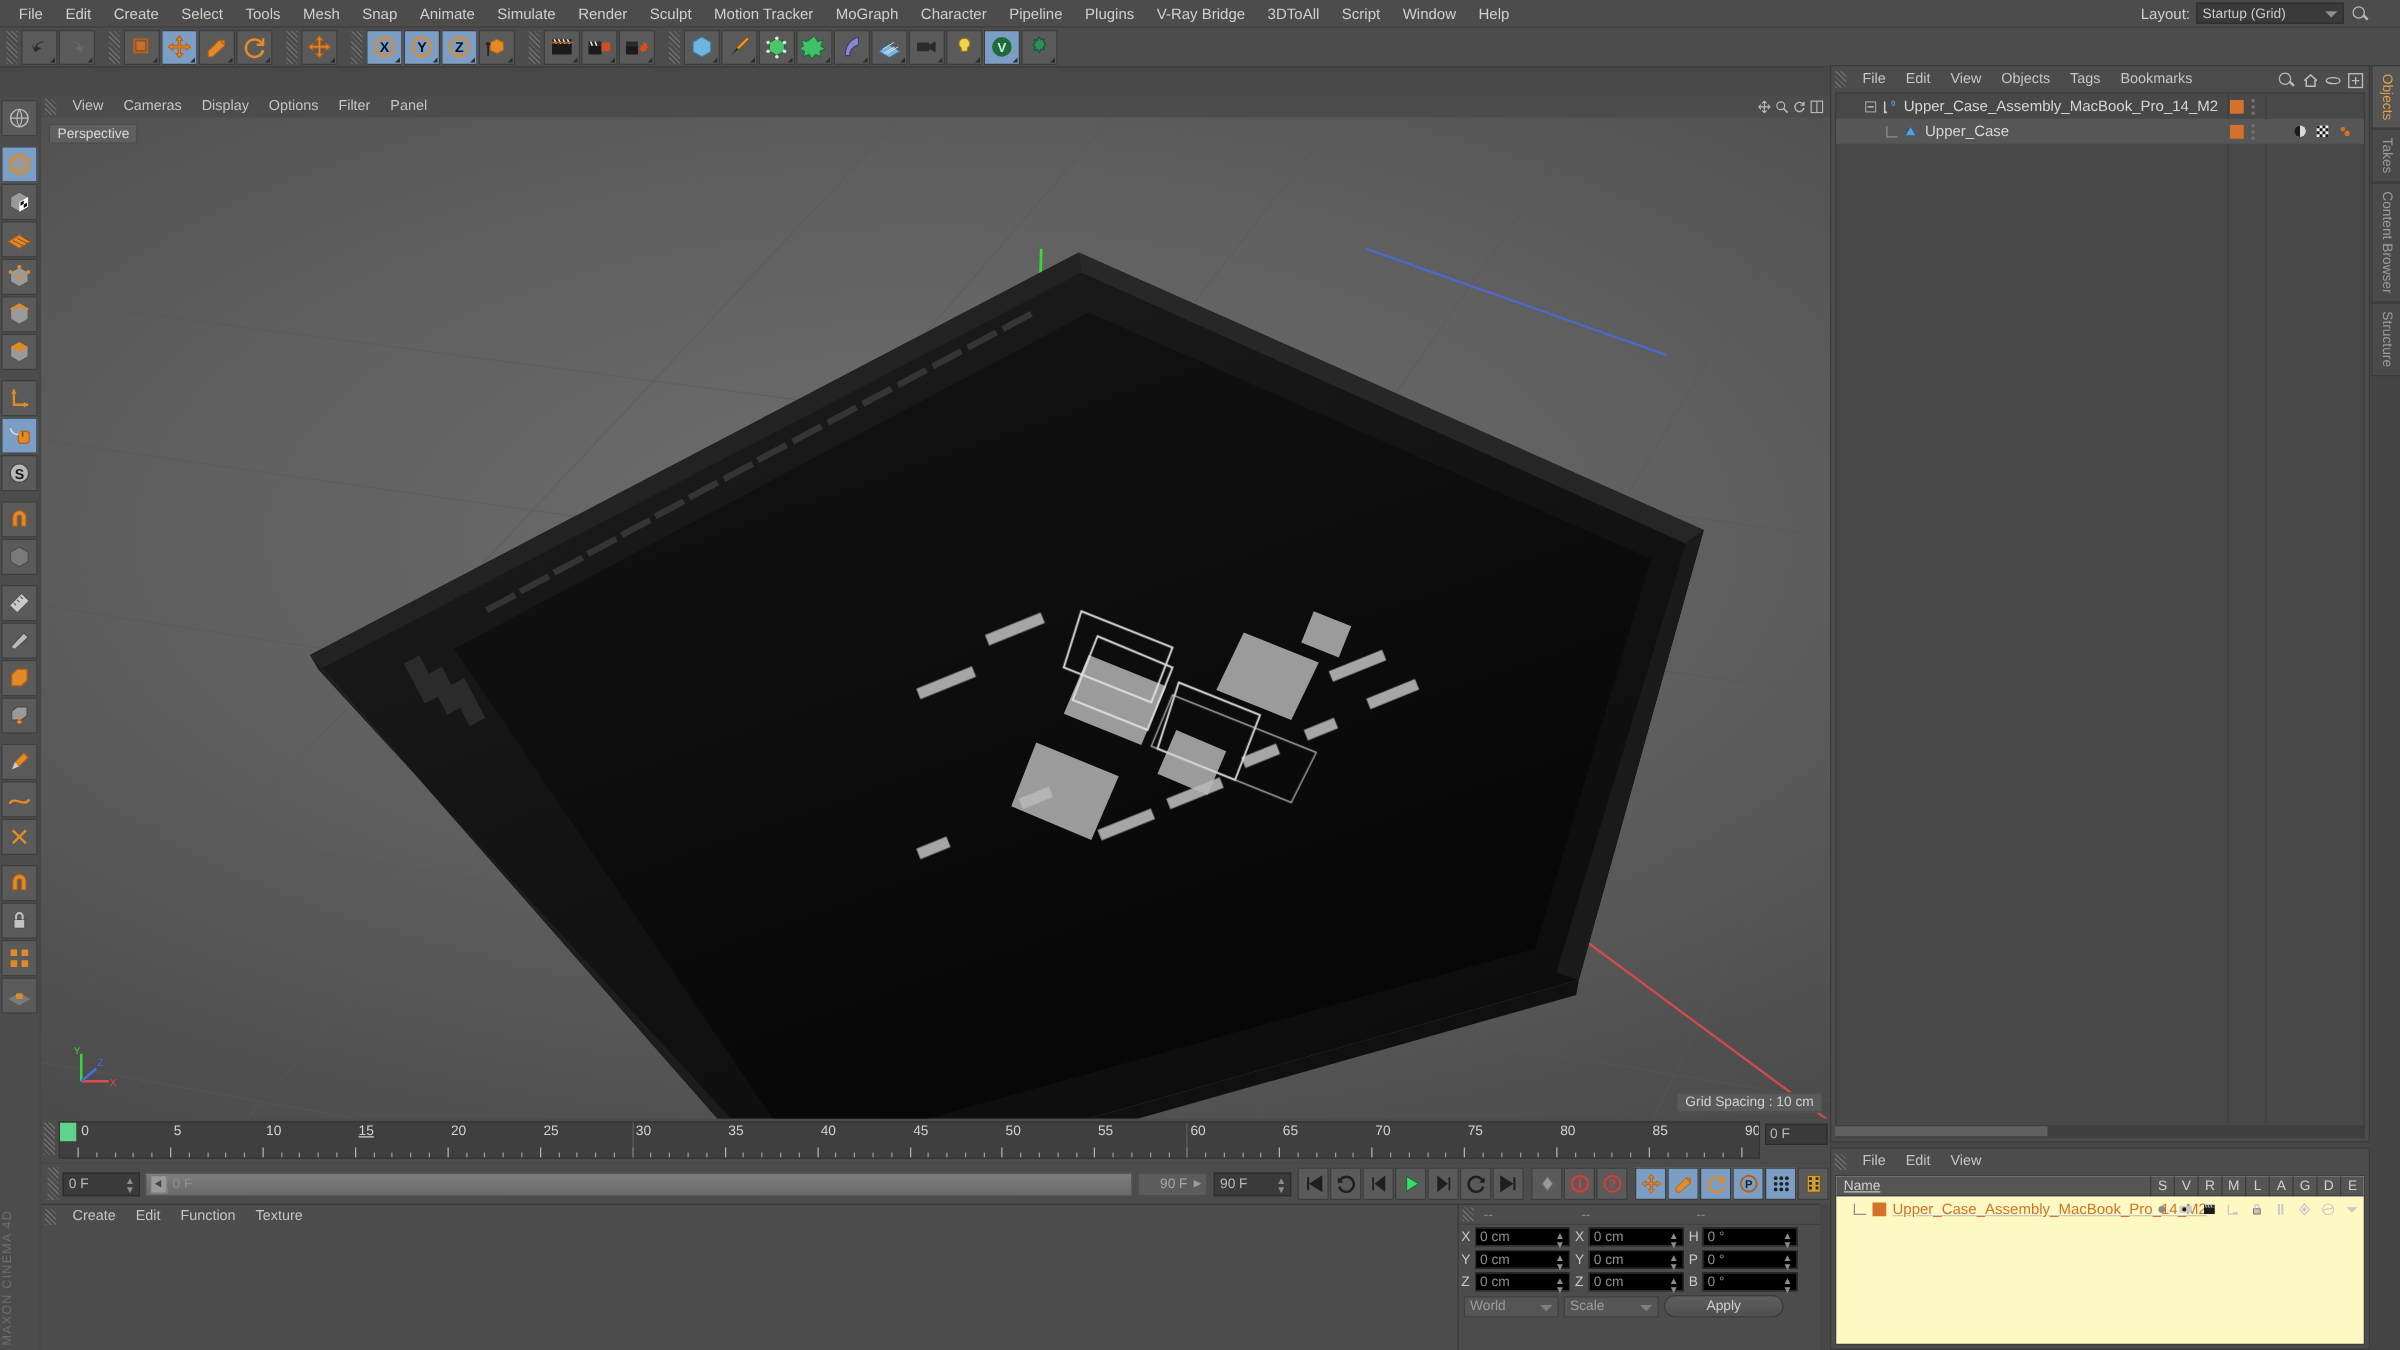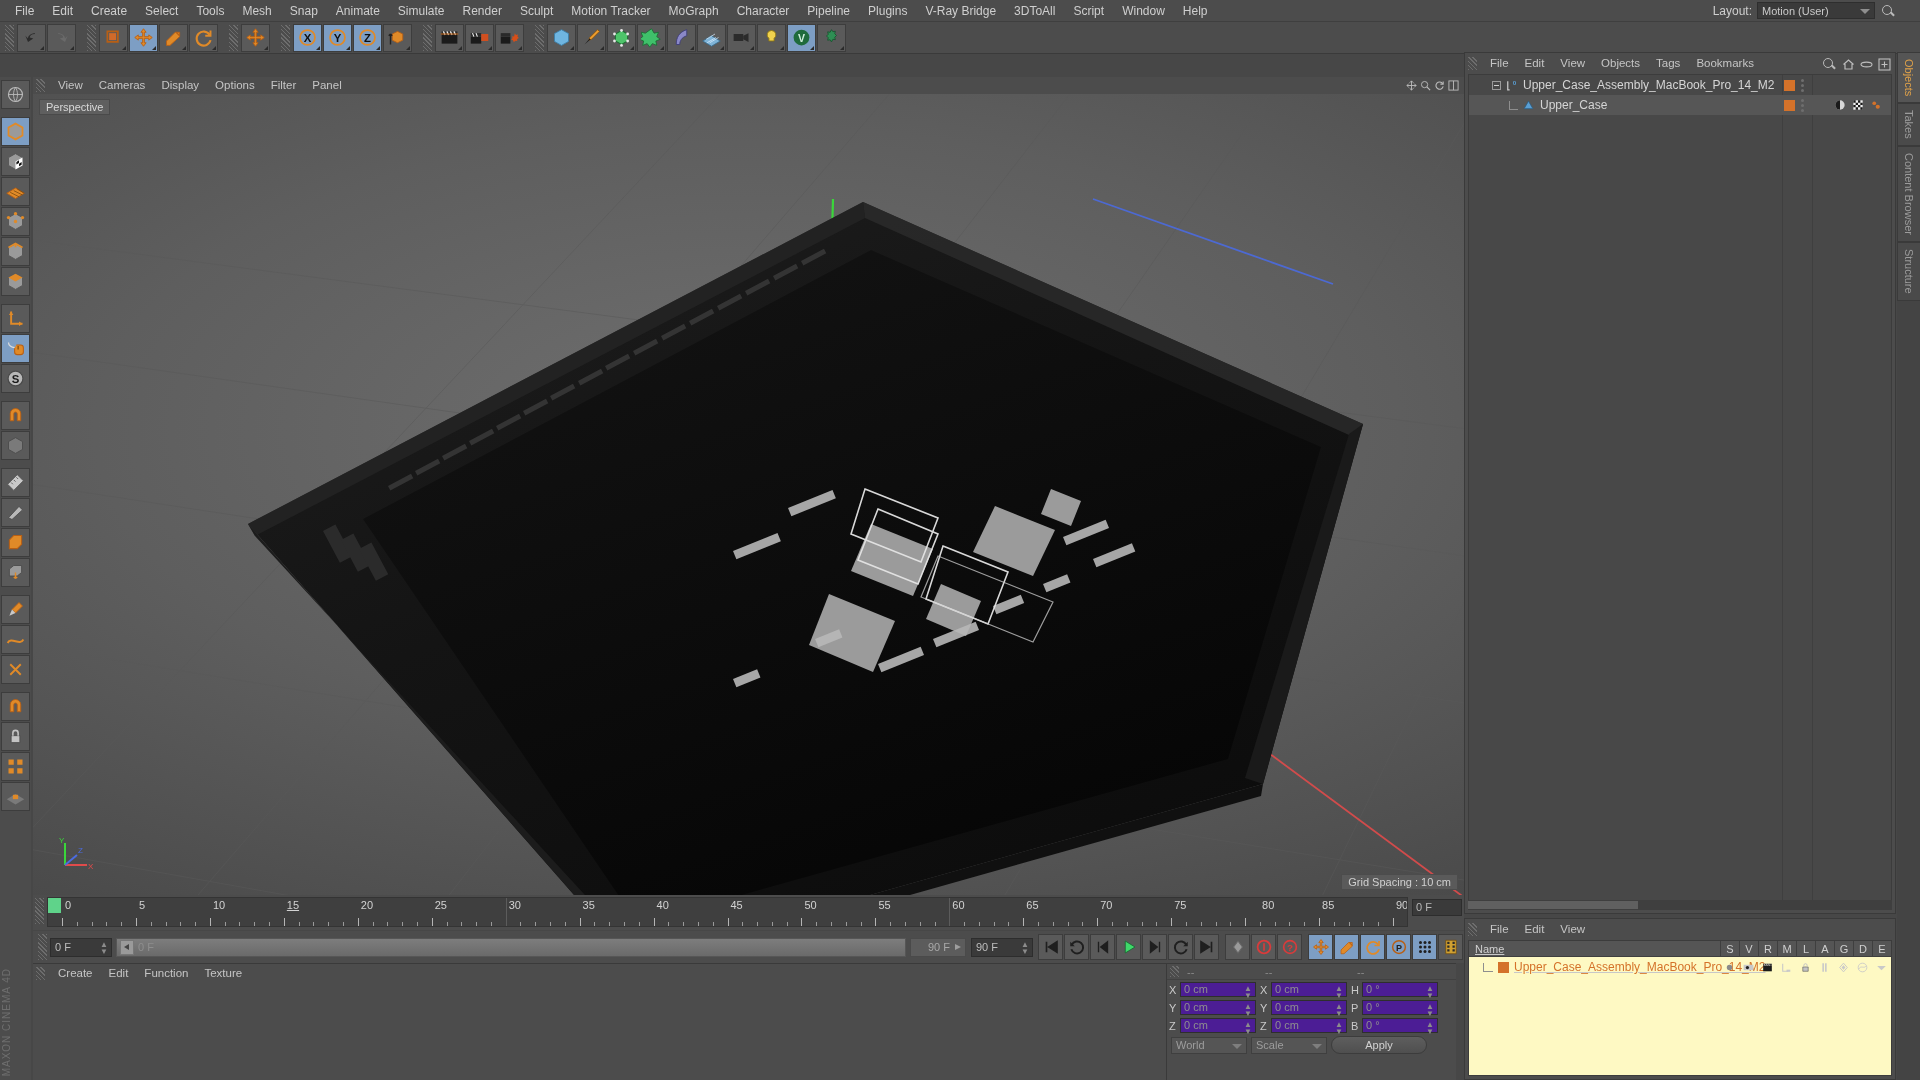--- a/index.html
+++ b/index.html
@@ -137,22 +137,22 @@
   
   .coords { position: absolute; left: 1166px; bottom: 0; width: 290px; height: 117px;
     background: #4c4c4c; border-left: 1px solid #3a3a3a; border-top: 1px solid #3a3a3a; }
   .co-head { height: 16px; display: flex; align-items: center; padding-left: 3px;
     border-bottom: 1px solid #414141; }
   .co-grip { width: 9px; height: 11px; background-image:
     repeating-linear-gradient(45deg, #6d6d6d 0 1px, transparent 1px 3px); margin-right: 8px; }
   .co-dash { font-size: 11px; color: #8a8a8a; }
   .co-row { display: flex; align-items: center; height: 17px; padding: 0 2px; margin-top: 1px; }
   .co-lbl { width: 11px; font-size: 11px; color: #c9c9c9; text-align: left; }
-  .co-in { height: 15px; background: #4c1d95; border: 1px solid #2e2e2e;
-    font-size: 11px; color: #8f8f8f; display: flex; padding: 0 3px;
+  .co-in { height: 15px; background: #000000; border: 1px solid #2e2e2e;
+    font-size: 11px; color: #8f8f8f; display: flex; align-items: center; padding: 0 3px;
     position: relative; margin-right: 4px; }
   .co-in.w1 { width: 76px; } .co-in.w2 { width: 76px; } .co-in.w3 { width: 76px; }
   .co-foot { display: flex; align-items: center; gap: 4px; padding: 2px 3px 0 4px; }
   .co-sel { width: 76px; height: 17px; background: #555; border: 1px solid #3f3f3f;
     font-size: 11px; color: #9d9d9d; display: flex; align-items: center; padding: 0 4px; position: relative; }
   .co-sel .caret { position: absolute; right: 4px; top: 6px;
     border-left: 5px solid transparent; border-right: 5px solid transparent; border-top: 5px solid #7e7e7e; }
   .co-apply { width: 96px; height: 18px; background: linear-gradient(#5e5e5e, #4f4f4f);
     border: 1px solid #3c3c3c; border-radius: 9px; font-size: 11px; color: #d2d2d2;
     display: flex; align-items: center; justify-content: center; }
@@ -225,21 +225,21 @@
       <div class="menu-item">Pipeline</div>
       <div class="menu-item">Plugins</div>
       <div class="menu-item">V-Ray Bridge</div>
       <div class="menu-item">3DToAll</div>
       <div class="menu-item">Script</div>
       <div class="menu-item">Window</div>
       <div class="menu-item">Help</div>
       <div class="layout-box">
       <span class="layout-label">Layout:</span>
       <div class="layout-select">
-        <span>Motion (User)</span>
+        <span>Startup (Grid)</span>
         <span class="caret"></span>
       </div>
       <div class="icon-search"></div>
     </div>
   </div>
 
   <div class="toolbar" id="maintoolbar">
       <div class="tb-grip"></div>
       <div class="tgroup">
         <div class="tbtn">
@@ -750,21 +750,21 @@
         <div class="tl-lbl" style="left: 830.389px;">55</div>
         <div class="tl-tick major" style="left: 901.333px;"></div>
         <div class="tl-lbl" style="left: 904.333px;">60</div>
         <div class="tl-tick major" style="left: 975.278px;"></div>
         <div class="tl-lbl" style="left: 978.278px;">65</div>
         <div class="tl-tick major" style="left: 1049.22px;"></div>
         <div class="tl-lbl" style="left: 1052.22px;">70</div>
         <div class="tl-tick major" style="left: 1123.17px;"></div>
         <div class="tl-lbl" style="left: 1126.17px;">75</div>
         <div class="tl-tick major" style="left: 1197.11px;"></div>
-        <div class="tl-lbl" style="left: 1200.11px; margin-left: 14px;">80</div>
+        <div class="tl-lbl" style="left: 1200.11px;">80</div>
         <div class="tl-tick major" style="left: 1271.06px;"></div>
         <div class="tl-lbl" style="left: 1274.06px;">85</div>
         <div class="tl-tick major" style="left: 1345px;"></div>
         <div class="tl-lbl" style="left: 1348px;">90</div>
         <div class="tl-tick minor" style="left: 28.7889px;"></div>
         <div class="tl-tick minor" style="left: 43.5778px;"></div>
         <div class="tl-tick minor" style="left: 58.3667px;"></div>
         <div class="tl-tick minor" style="left: 73.1556px;"></div>
         <div class="tl-tick minor" style="left: 102.733px;"></div>
         <div class="tl-tick minor" style="left: 117.522px;"></div>

